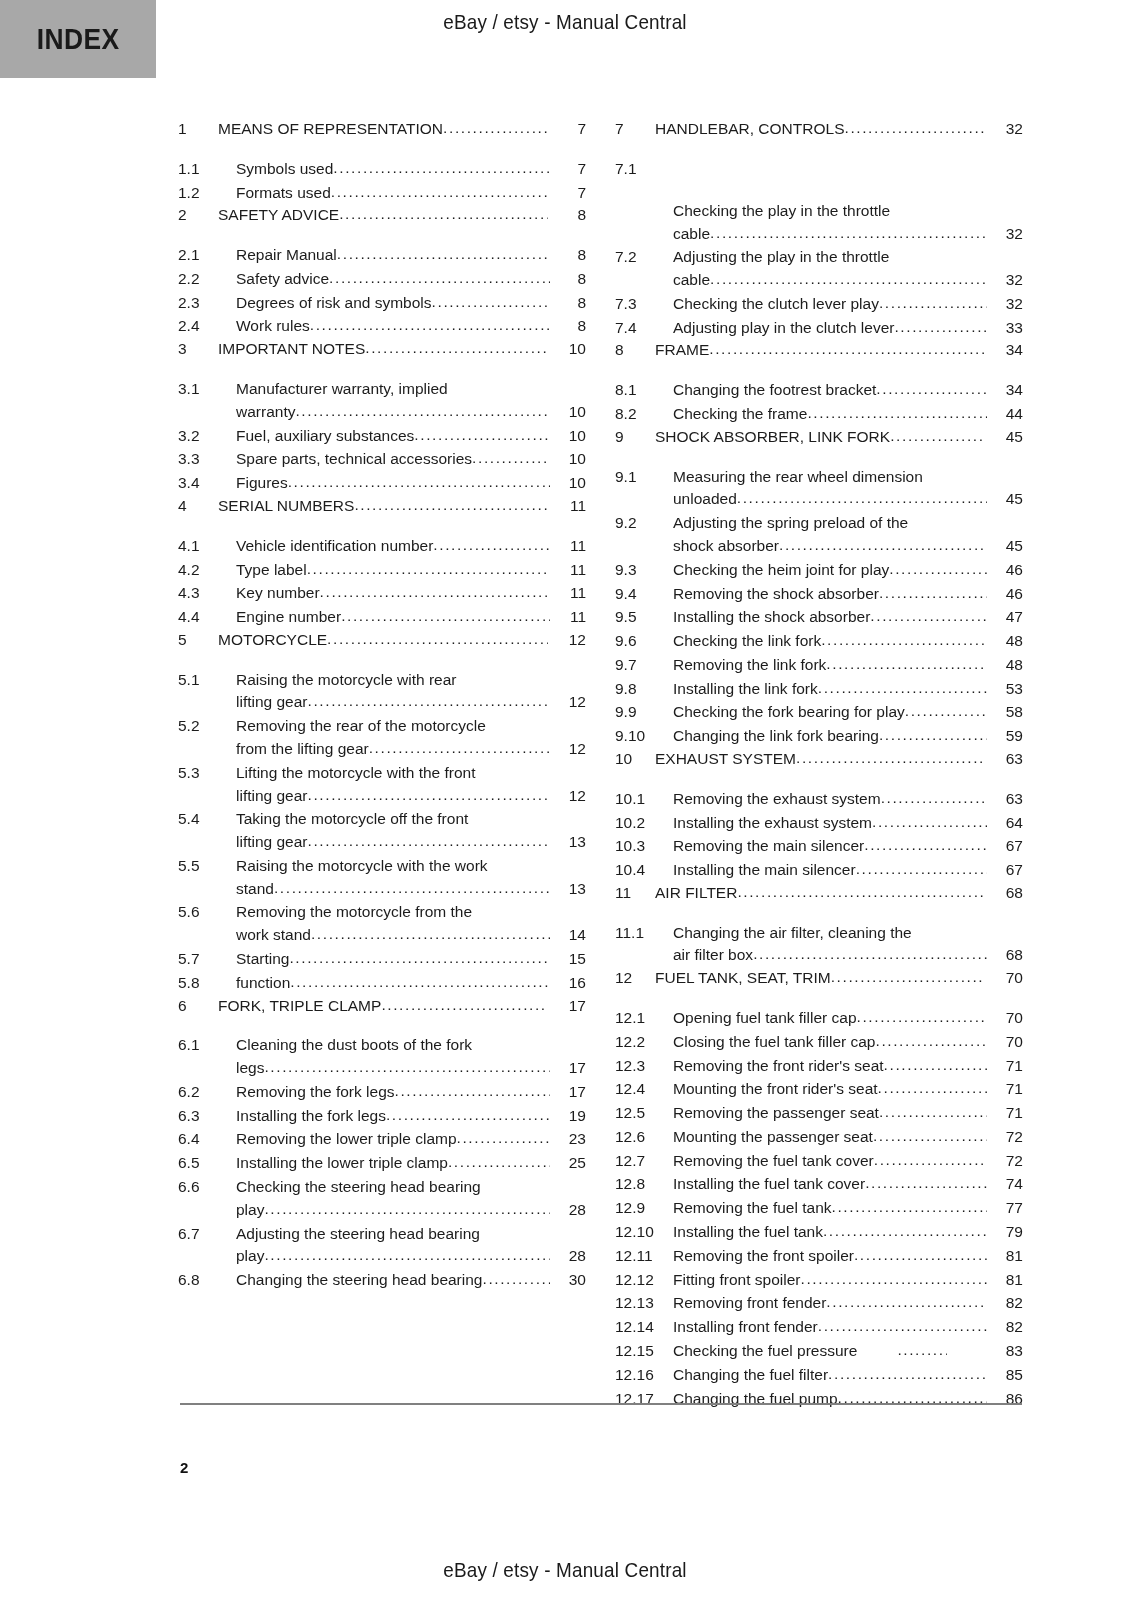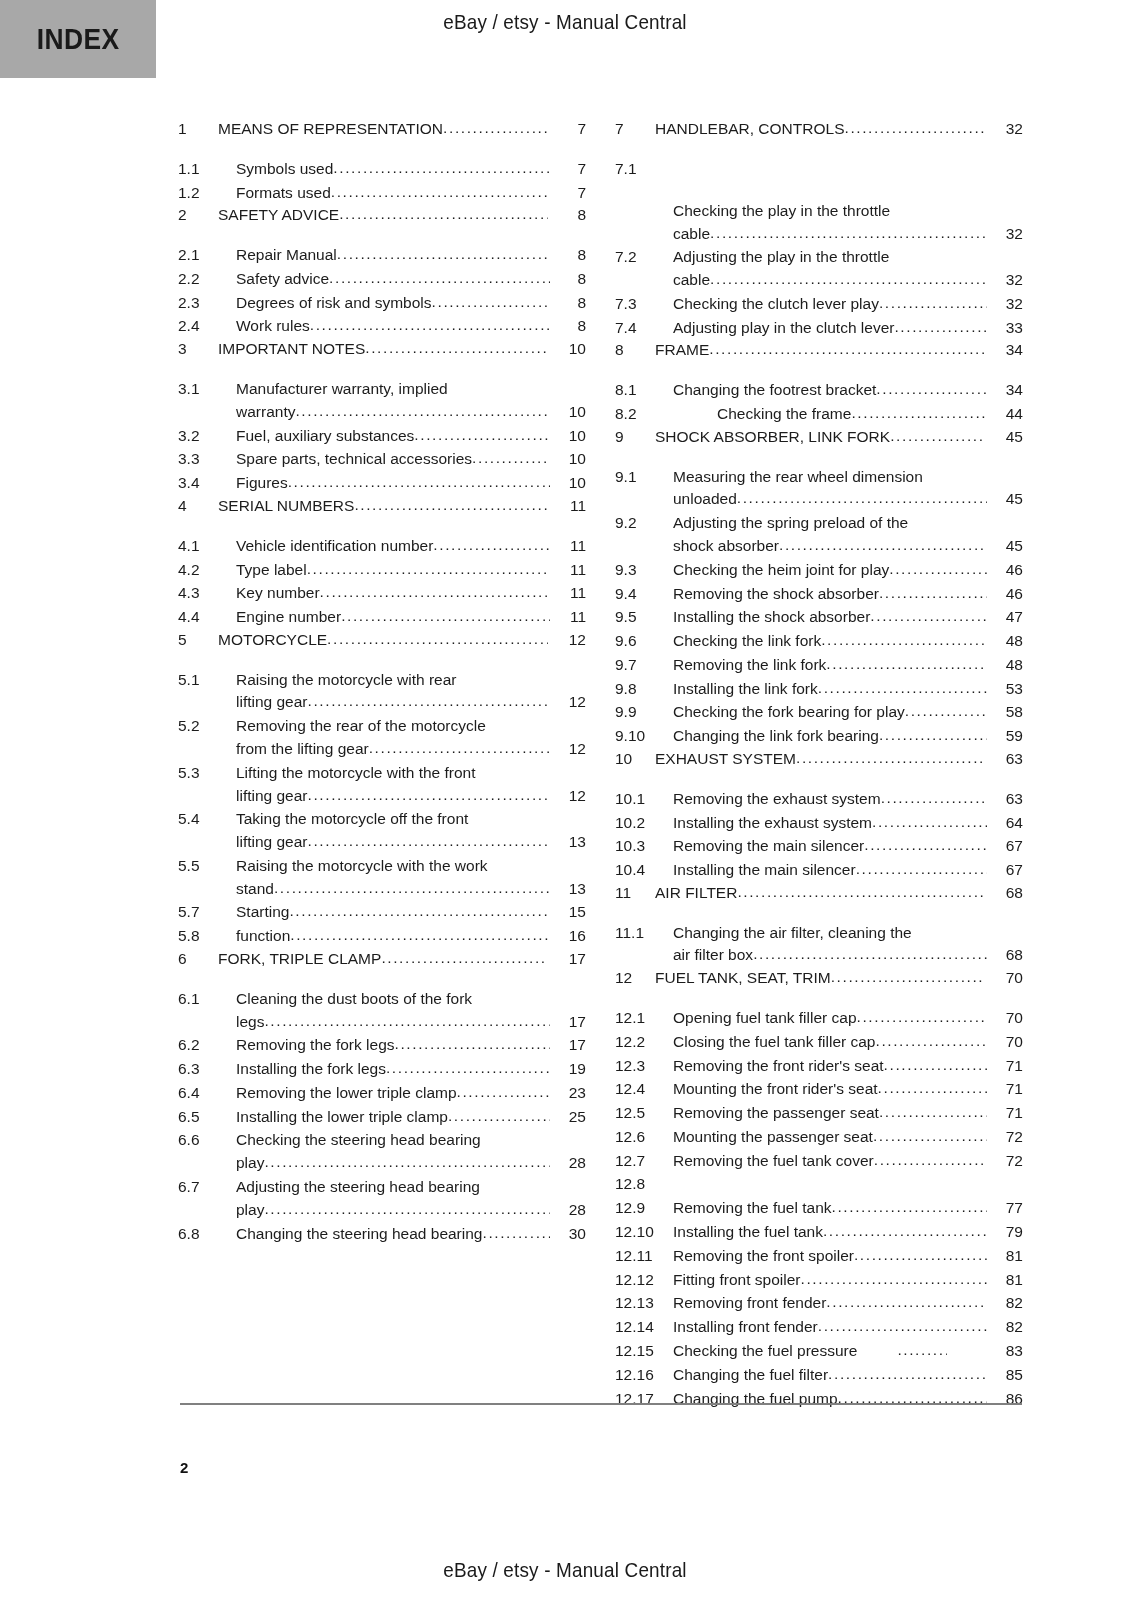--- a/index.html
+++ b/index.html
@@ -451,20 +451,35 @@
                 <span class="pg"></span>
               </span>
               <span class="line" style="display: flex;">
                 <span class="txt">stand</span>
                 <span class="leader"></span>
                 <span class="pg">13</span>
               </span>
             </span>
           </div>
           <div class="section">
+            <span class="num">5.6</span>
+            <span class="body">
+              <span class="line" style="display: flex;">
+                <span class="txt">Removing the motorcycle from the</span>
+                <span class="nodots"></span>
+                <span class="pg"></span>
+              </span>
+              <span class="line" style="display: flex;">
+                <span class="txt">work stand</span>
+                <span class="leader"></span>
+                <span class="pg">14</span>
+              </span>
+            </span>
+          </div>
+          <div class="section">
             <span class="num">5.7</span>
             <span class="body">
               <span class="line" style="display: flex;">
                 <span class="txt">Starting</span>
                 <span class="leader"></span>
                 <span class="pg">15</span>
               </span>
             </span>
           </div>
           <div class="section">
@@ -666,21 +681,21 @@
               <span class="line" style="display: flex;">
                 <span class="txt">Changing the footrest bracket</span>
                 <span class="leader"></span>
                 <span class="pg">34</span>
               </span>
             </span>
           </div>
           <div class="section">
             <span class="num">8.2</span>
             <span class="body">
-              <span class="line" style="display: flex; margin-left: 44px;">
+              <span class="line" style="display: flex;">
                 <span class="txt">Checking the frame</span>
                 <span class="leader"></span>
                 <span class="pg">44</span>
               </span>
             </span>
           </div>
         </div>
       </div>
       <div>
         <div class="chapter">
@@ -958,20 +973,27 @@
             <span class="body">
               <span class="line" style="display: flex;">
                 <span class="txt">Removing the fuel tank cover</span>
                 <span class="leader"></span>
                 <span class="pg">72</span>
               </span>
             </span>
           </div>
           <div class="section">
             <span class="num">12.8</span>
+            <span class="body">
+              <span class="line" style="display: flex;">
+                <span class="txt">Installing the fuel tank cover</span>
+                <span class="leader"></span>
+                <span class="pg">74</span>
+              </span>
+            </span>
           </div>
           <div class="section">
             <span class="num">12.9</span>
             <span class="body">
               <span class="line" style="display: flex;">
                 <span class="txt">Removing the fuel tank</span>
                 <span class="leader"></span>
                 <span class="pg">77</span>
               </span>
             </span>

